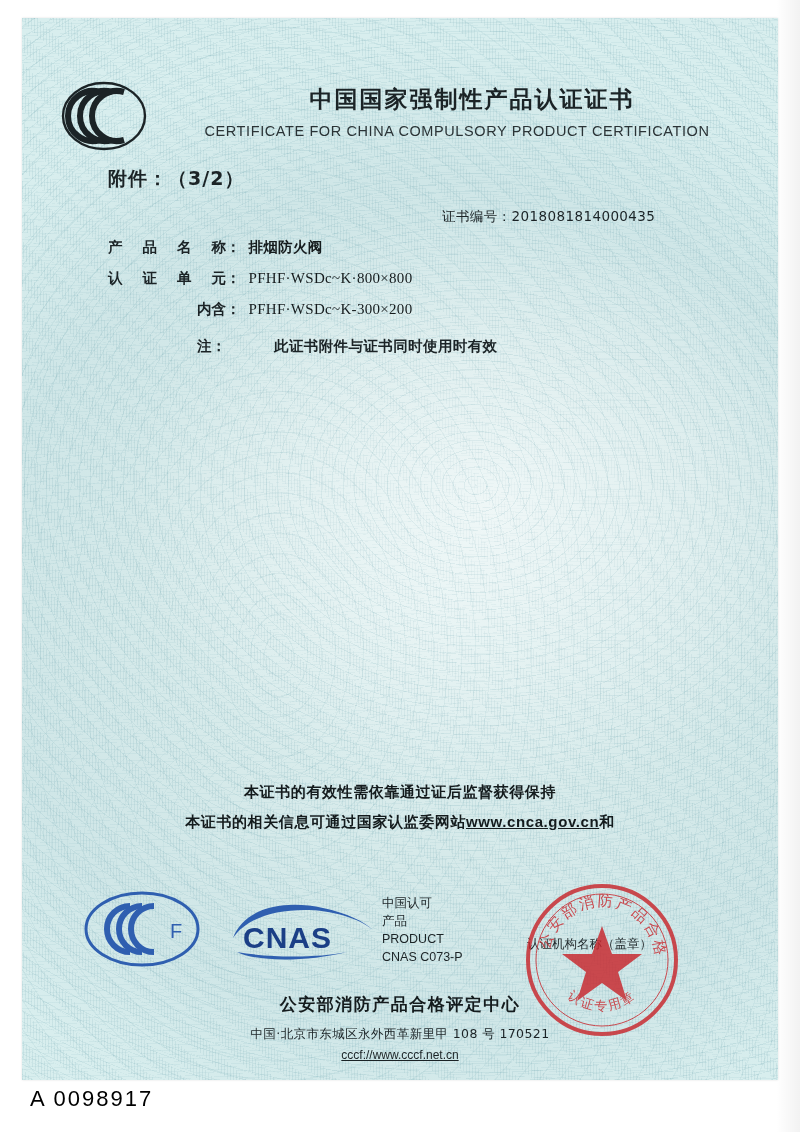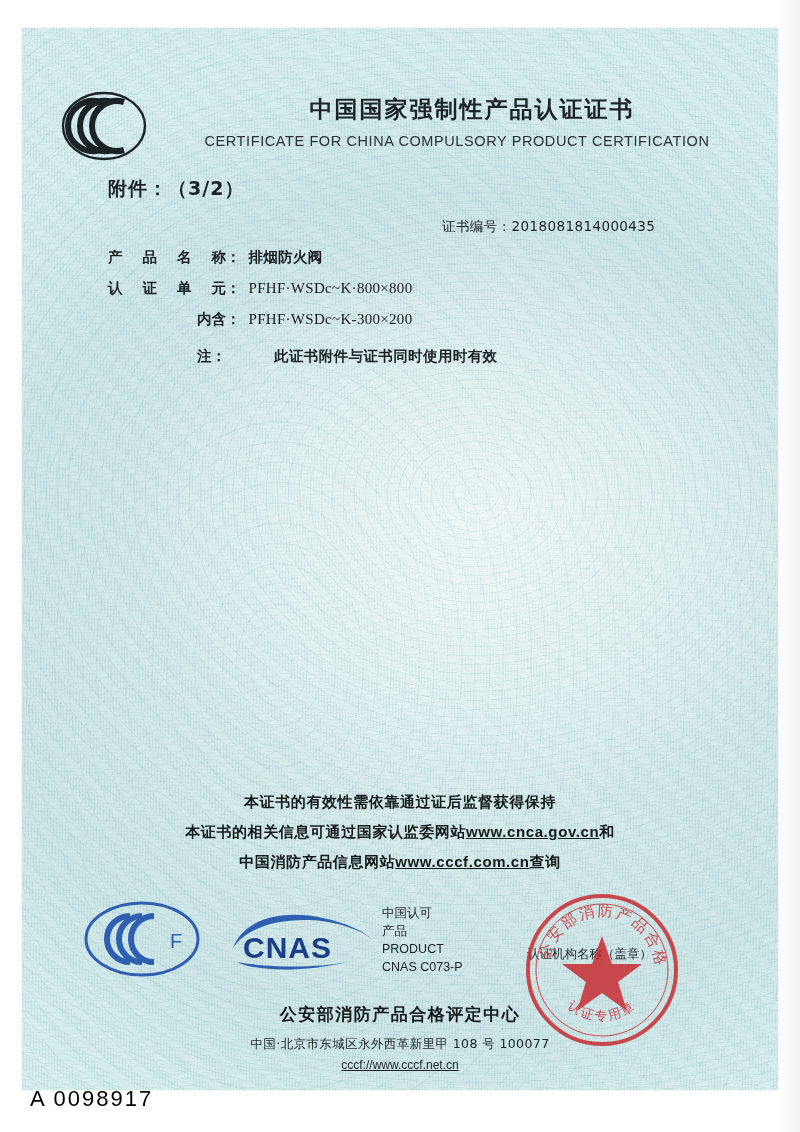--- a/index.html
+++ b/index.html
@@ -12,21 +12,21 @@
     height: 1132px;
     font-family: "Liberation Serif", serif;
     position: relative;
     overflow: hidden;
   }
 
   
   .sheet {
     position: absolute;
     left: 22px;
-    top: 28px;
+    top: 18px;
     width: 756px;
     height: 1062px;
     background:
       radial-gradient(ellipse 520px 420px at 62% 46%, rgba(255,255,255,0.55) 0%, rgba(255,255,255,0.0) 70%),
       repeating-linear-gradient(92deg, rgba(120,170,180,0.16) 0px, rgba(120,170,180,0.16) 0.6px, rgba(255,255,255,0) 0.6px, rgba(255,255,255,0) 3.1px),
       repeating-linear-gradient(2deg, rgba(130,180,190,0.12) 0px, rgba(130,180,190,0.12) 0.6px, rgba(255,255,255,0) 0.6px, rgba(255,255,255,0) 3.4px),
       radial-gradient(ellipse 600px 560px at 55% 55%, #dff0f0 0%, #d6eaea 45%, #cfe6e7 75%, #d8eeee 100%);
     box-shadow: 0 0 2px rgba(0,0,0,0.12);
   }
   
@@ -354,23 +354,20 @@
         <span class="note-text">此证书附件与证书同时使用时有效</span>
       </div>
     </div>
 
     <div class="footer-lines">
       <div class="fline">
         <span>本证书的有效性需依靠通过证后监督获得保持</span>
       </div>
       <div class="fline">
         <span>本证书的相关信息可通过国家认监委网站</span><span class="url">www.cnca.gov.cn</span><span>和</span>
-      </div>
-      <div class="fline">
-        <span>中国消防产品信息网站</span><span class="url">www.cccf.com.cn</span><span>查询</span>
       </div>
     </div>
 
     <div class="ccc-f-mark">
       <svg viewBox="0 0 120 78" width="120" height="78">
         <ellipse cx="60" cy="39" rx="56" ry="36" fill="none" stroke="#2f5fb0" stroke-width="3"></ellipse>
         <path d="M48 16 A23 23 0 1 0 48 62" fill="none" stroke="#2f5fb0" stroke-width="6"></path>
         <path d="M60 16 A23 23 0 1 0 60 62" fill="none" stroke="#2f5fb0" stroke-width="6"></path>
         <path d="M72 16 A23 23 0 1 0 72 62" fill="none" stroke="#2f5fb0" stroke-width="6"></path>
         <text x="88" y="48" font-family="Liberation Sans, sans-serif" font-size="20" fill="#2f5fb0">F</text>
@@ -404,20 +401,20 @@
         </text>
         <path id="sealBottom" d="M 80,80 m -44,26 a 52,52 0 0,0 88,0" fill="none"></path>
         <text font-family="DejaVu Sans, sans-serif" font-size="13" fill="#c8262c" letter-spacing="2">
           <textPath href="#sealBottom" startOffset="14%">认证专用章</textPath>
         </text>
         <polygon points="80,46 90,74 120,74 96,92 105,121 80,103 55,121 64,92 40,74 70,74" fill="#c8262c"></polygon>
       </svg>
     </div>
 
     <div class="org-name">公安部消防产品合格评定中心</div>
-    <div class="org-addr">中国·北京市东城区永外西革新里甲 108 号     100077</div>
+    <div class="org-addr">中国·北京市东城区永外西革新里甲 108 号     170521</div>
     <div class="org-web">cccf://www.cccf.net.cn</div>
 
   </div>
 </div>
 
 <div class="serial">A 0098917</div>
 <div class="edge-shade"></div>
 
 </body></html>

